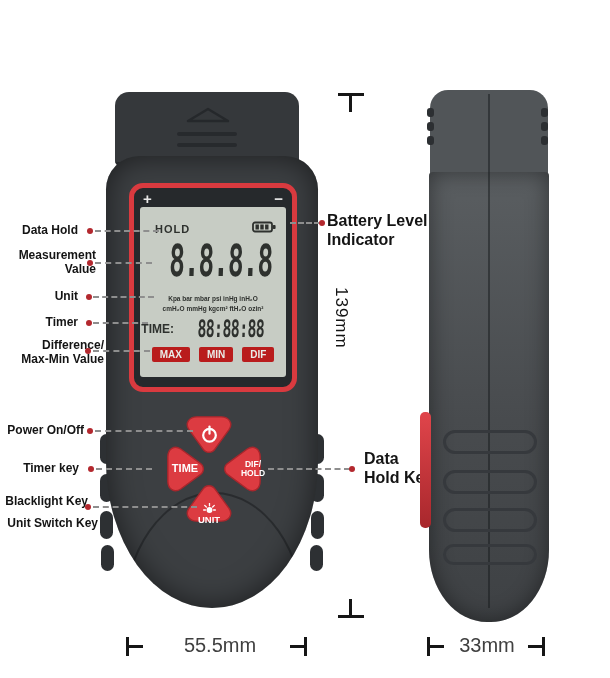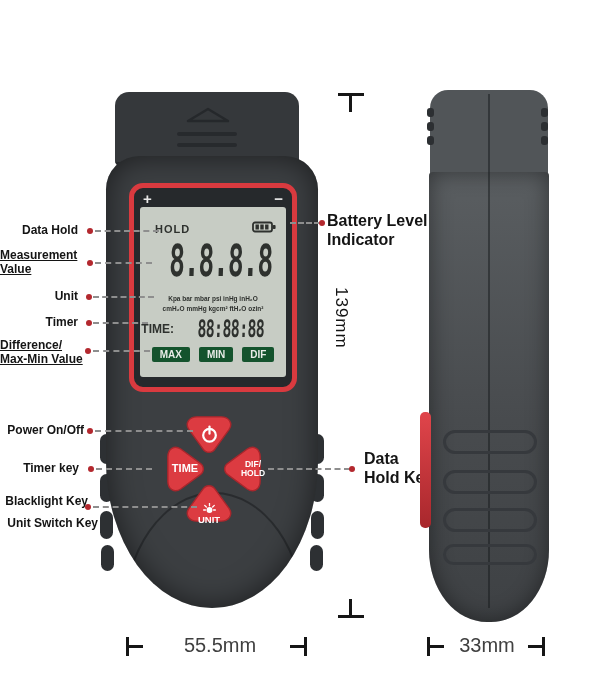--- a/index.html
+++ b/index.html
@@ -4,21 +4,21 @@
 <style>
   html,body{margin:0;padding:0;background:#fff;}
   .stage{position:relative;width:610px;height:678px;background:#ffffff;
          font-family:"Liberation Sans",sans-serif;overflow:hidden;color:#111;}
   .abs{position:absolute;}
 
   
   .callout{position:absolute;font-weight:bold;font-size:12px;line-height:1.16;color:#141414;
            white-space:pre-line;}
   .callout.nowrap{white-space:nowrap;}
-  .callout.center{text-align:left;text-decoration:underline;}
+  .callout.center{text-align:right;}
   .callout.lg{font-size:16px;}
   .dot{position:absolute;width:6px;height:6px;border-radius:50%;background:#b3282e;z-index:7;}
   .dash{position:absolute;height:0;border-top:2px dashed #8e8e8e;z-index:6;}
 
   
   .front-cap{position:absolute;left:115px;top:92px;width:184px;height:70px;background:#35383b;
              border-radius:14px 14px 5px 5px;border-bottom:4px solid #26292c;z-index:1;}
   .cap-ridge{position:absolute;left:62px;width:60px;height:4px;background:#272a2d;border-radius:2px;}
   .front-body{position:absolute;left:106px;top:156px;width:212px;height:452px;background:#3c3f42;
               border-radius:34px 34px 108px 108px / 34px 34px 150px 150px;
@@ -39,21 +39,21 @@
               font-family:"DejaVu Sans Mono",monospace;font-weight:bold;font-size:44px;line-height:1;
               transform:scaleX(.6) skewX(-3deg);letter-spacing:-2px;}
   .lcd-units{position:absolute;left:0;width:146px;text-align:center;font-size:6.5px;
              font-weight:bold;letter-spacing:0;}
   .lcd-time{position:absolute;left:0;top:110px;width:146px;display:flex;justify-content:center;
             align-items:center;gap:3px;}
   .lcd-time .tl{font-size:12px;font-weight:bold;}
   .lcd-time .tv{font-family:"DejaVu Sans Mono",monospace;font-weight:bold;font-size:24px;line-height:1;
                 transform:scaleX(.62) skewX(-3deg);letter-spacing:-1px;}
   .lcd-badges{position:absolute;left:0;top:140px;width:146px;display:flex;justify-content:center;gap:9px;}
-  .badge{background:#14532d;color:#e9ece8;font-size:10px;font-weight:bold;padding:1px 8px;
+  .badge{background:#b91c1c;color:#e9ece8;font-size:10px;font-weight:bold;padding:1px 8px;
          border-radius:2px;line-height:1.3;}
 
   
   .key{position:absolute;width:46px;height:40px;z-index:3;}
   .key svg.shape{position:absolute;left:0;top:0;}
   .key .klabel{position:absolute;left:0;top:0;width:100%;height:100%;display:flex;flex-direction:column;
                align-items:center;justify-content:center;color:#fff;font-weight:bold;text-align:center;
                line-height:1.05;white-space:pre-line;}
 
   

